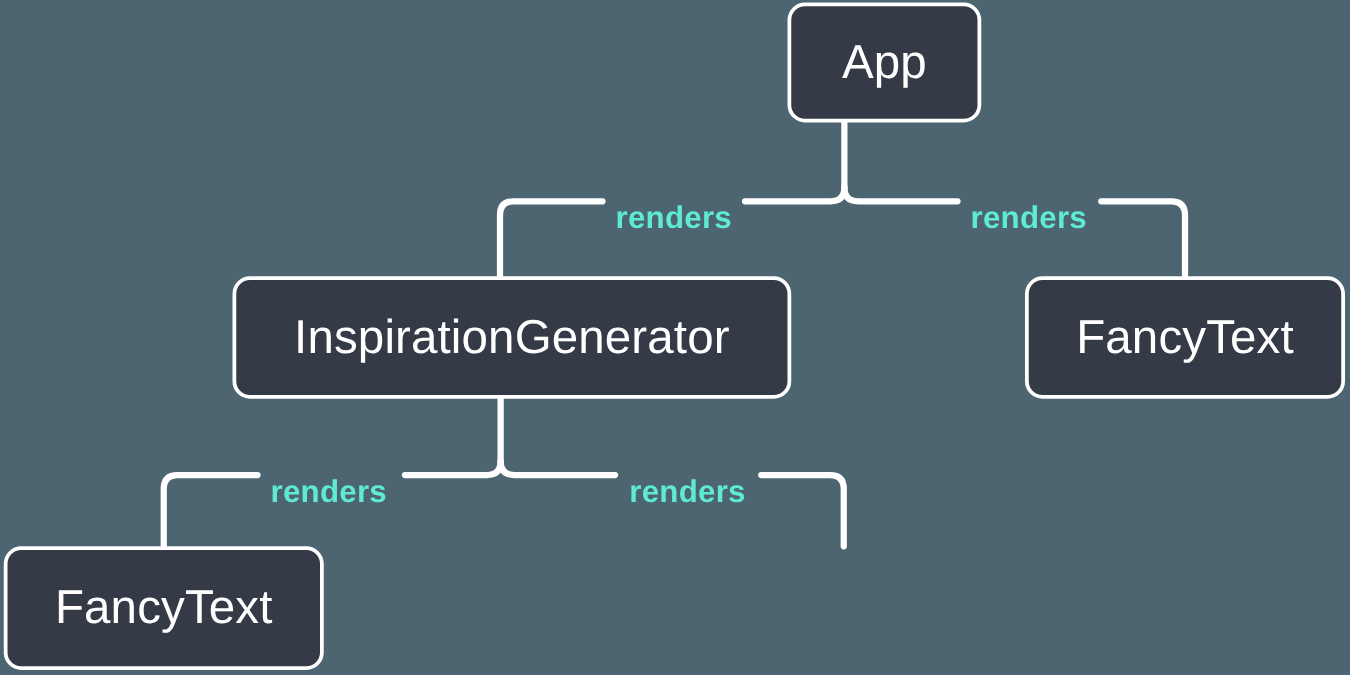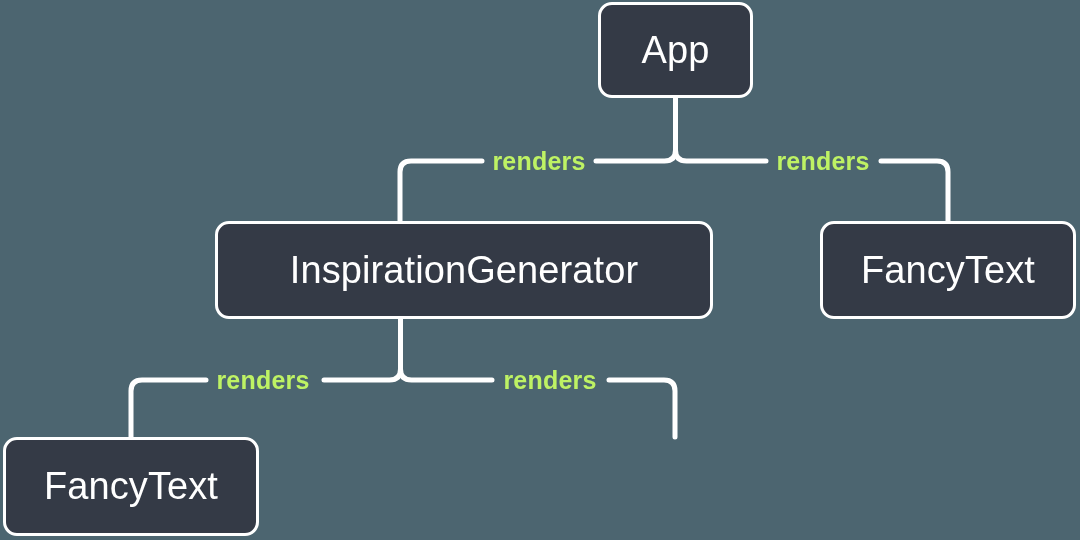--- a/index.html
+++ b/index.html
@@ -39,27 +39,28 @@
     justify-content: center;
     color: #ffffff;
     font-size: 38px;
     font-weight: 400;
     letter-spacing: 0.1px;
     white-space: nowrap;
     z-index: 2;
   }
   .edge-label {
     position: absolute;
-    color: #bef264;
+    color: #5eead4;
     font-size: 25px;
     font-weight: 700;
     letter-spacing: 0.2px;
     white-space: nowrap;
     transform: translate(-50%, -50%);
     z-index: 3;
+    margin-top: 14px;
   }
 </style>
 </head>
 <body>
 
 <div id="diagram">
 
   <svg class="edges" viewBox="0 0 1080 540" width="1080" height="540" fill="none">
     <g stroke="#ffffff" stroke-width="5" stroke-linecap="round" stroke-linejoin="round" fill="none">
 
@@ -70,25 +71,25 @@
       <path d="M675.5 150 Q675.5 161 686.5 161 L766 161 M881 161 L937 161 Q948 161 948 172 L948 221"></path>
 
       <path d="M400.5 319 L400.5 369"></path>
 
       <path d="M400.5 369 Q400.5 380 389.5 380 L324 380 M206 380 L142 380 Q131 380 131 391 L131 437"></path>
 
       <path d="M400.5 369 Q400.5 380 411.5 380 L492 380 M609 380 L664 380 Q675 380 675 391 L675 437"></path>
     </g>
   </svg>
 
-  <div class="node" style="left:598px; top:2px; width:155px; height:96px;text-align:right;">
+  <div class="node" style="left:630px; top:2px; width:155px; height:96px;text-align:right;">
     <span>App</span>
   </div>
 
-  <div class="node" style="left:186px; top:221px; width:498px; height:98px;margin-left:29px;">
+  <div class="node" style="left:186px; top:221px; width:447px; height:98px;">
     <span>InspirationGenerator</span>
   </div>
 
   <div class="node" style="left:820px; top:221px; width:256px; height:98px;">
     <span>FancyText</span>
   </div>
 
   <div class="node" style="left:3px; top:437px; width:256px; height:99px;">
     <span>FancyText</span>
   </div>

